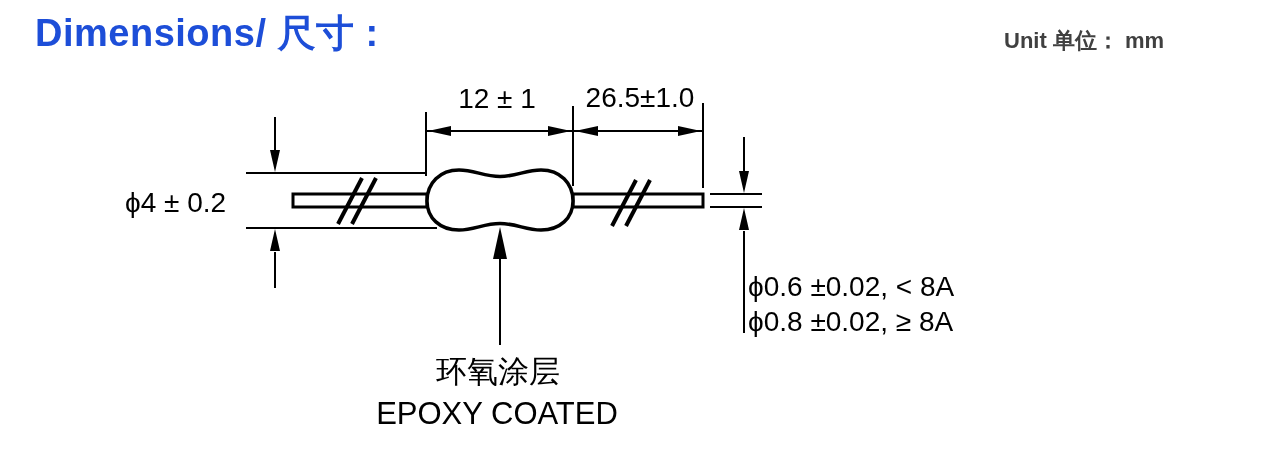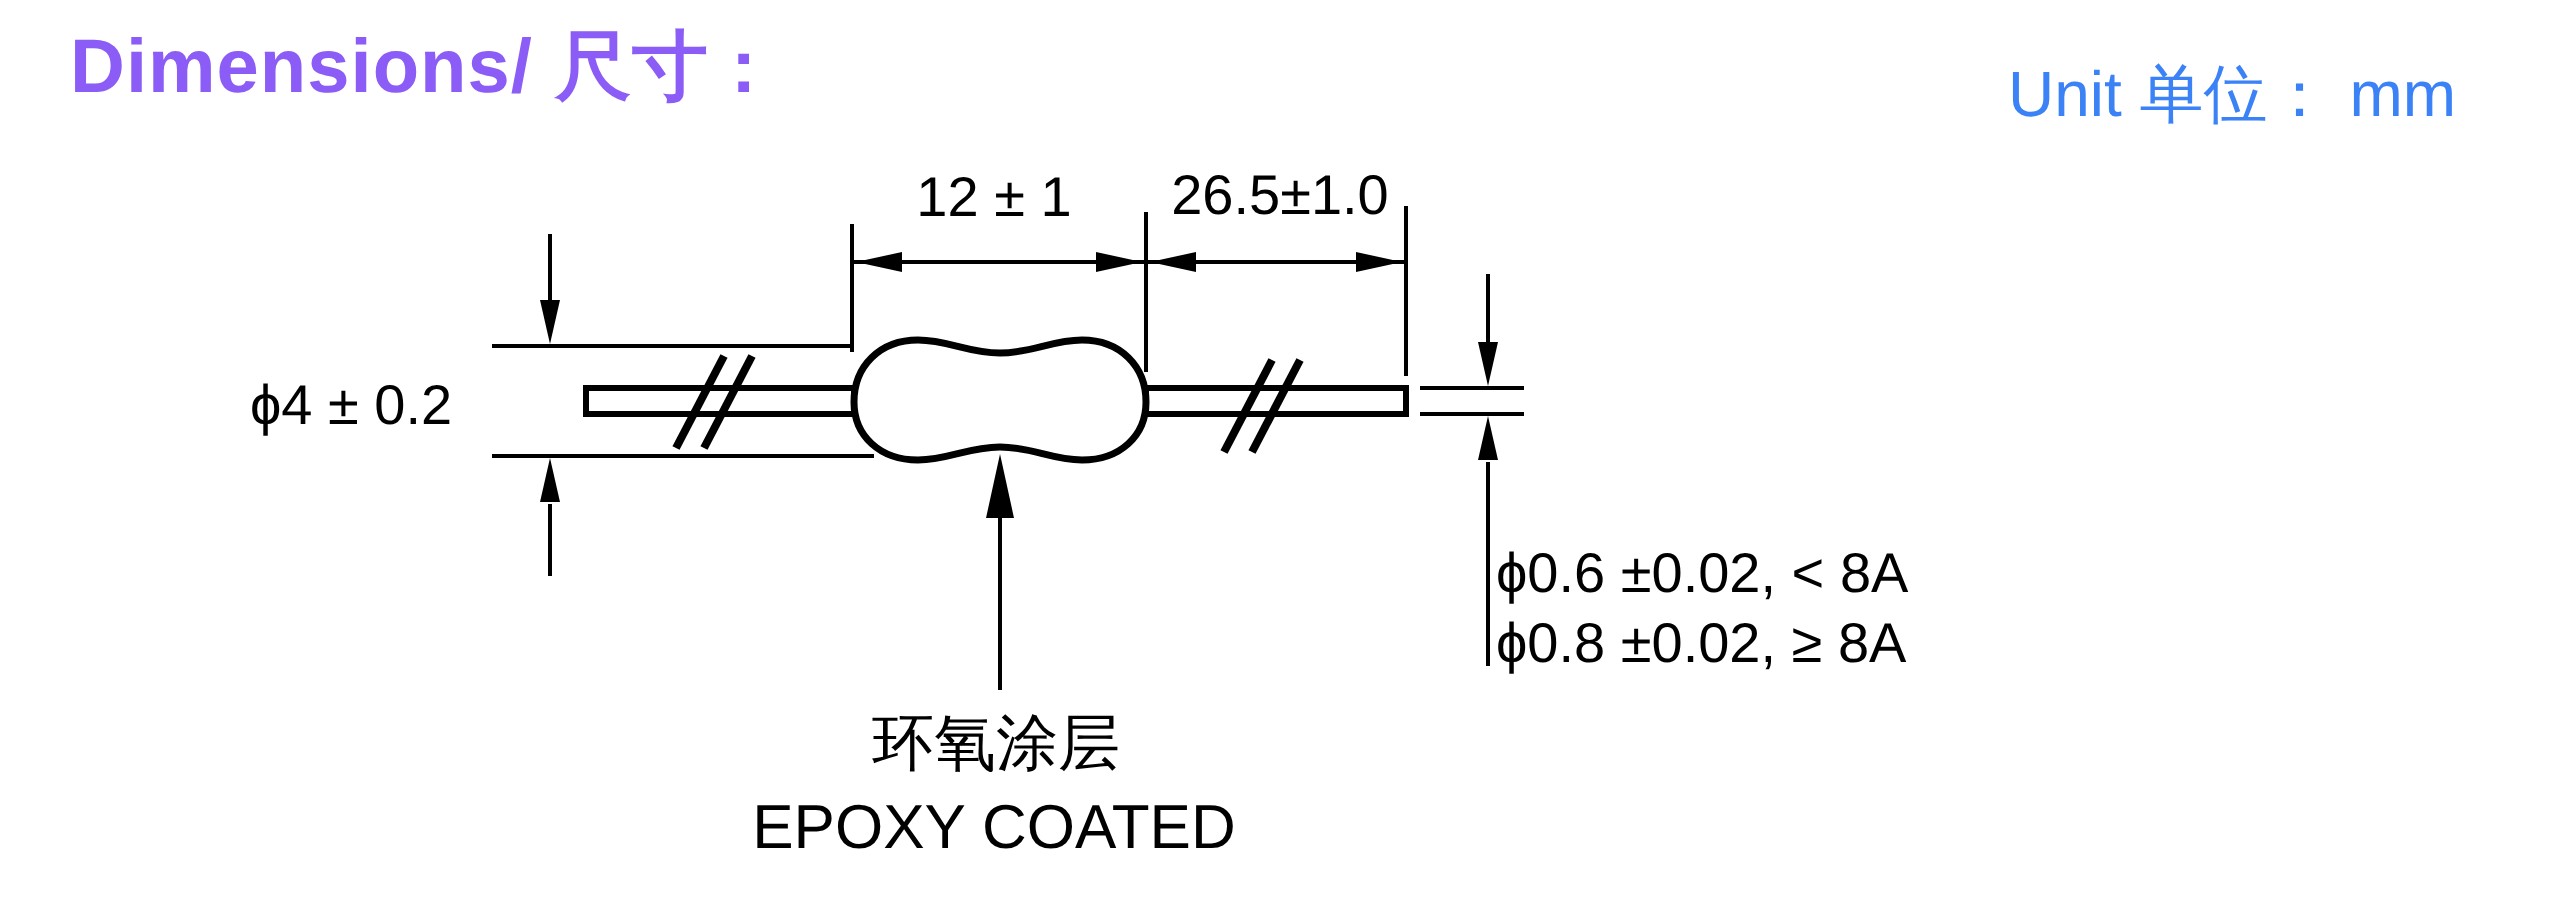--- a/index.html
+++ b/index.html
@@ -5,26 +5,26 @@
   html,body{margin:0;padding:0;background:#fff;}
   .page{
     position:relative;
     width:1275px;height:455px;
     background:#ffffff;
     font-family:"Liberation Sans", sans-serif;
     overflow:hidden;
   }
   .title{
     position:absolute;left:35px;top:8px;
-    font-size:38px;font-weight:700;color:#8b5cf6;
+    font-size:38px;font-weight:700;color:#1d4ed8;
     letter-spacing:0.5px;white-space:nowrap;
   }
   .unit{
     position:absolute;left:1004px;top:26px;
-    font-size:32px;color:#3b82f6;white-space:nowrap;
+    font-size:22px;color:#404040;white-space:nowrap;font-weight:bold;
   }
   svg.diagram{position:absolute;left:0;top:0;}
   svg .ln{stroke:#000;fill:none;}
   svg .thin{stroke-width:2;}
   svg .wire{stroke:#000;stroke-width:3;fill:#fff;}
   svg .bodyshape{stroke:#000;stroke-width:3.5;fill:#fff;stroke-linejoin:round;}
   svg .slash{stroke:#000;stroke-width:4;}
   svg .arr{fill:#000;stroke:none;}
   svg text{fill:#000;font-family:"Liberation Sans", sans-serif;font-size:28px;}
   svg text.big{font-size:31px;}

